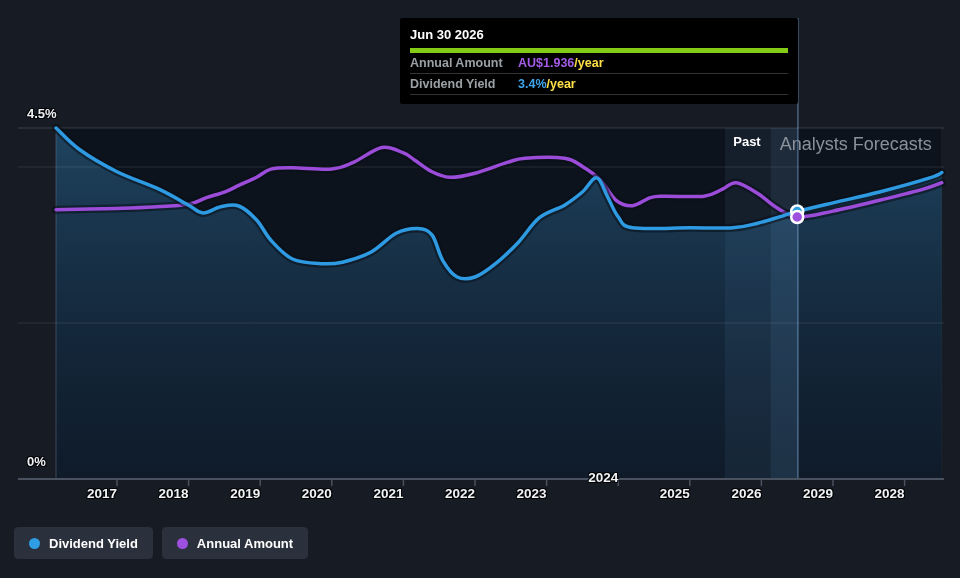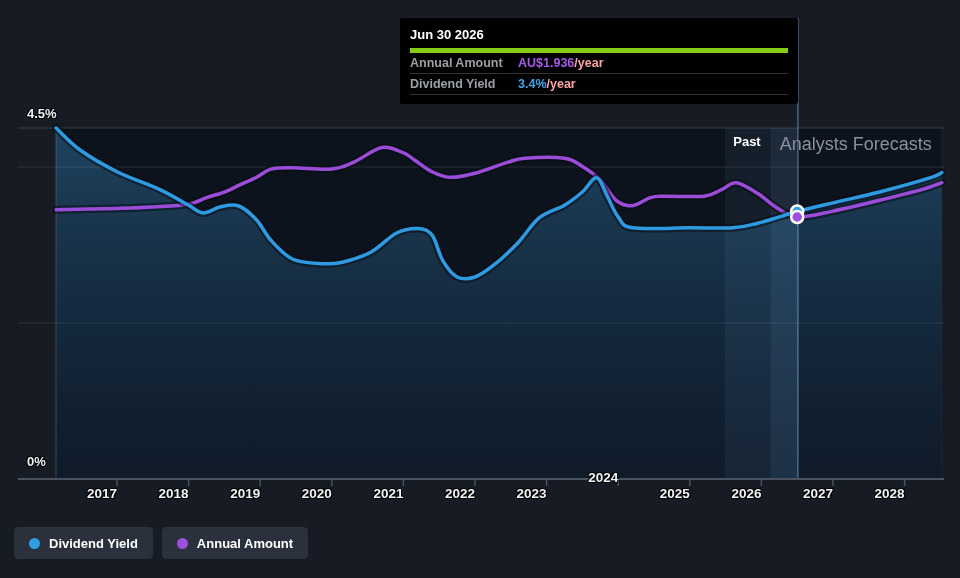--- a/index.html
+++ b/index.html
@@ -12,21 +12,21 @@
     text-shadow:-1px -1px 0 rgba(0,0,0,.8),1px -1px 0 rgba(0,0,0,.8),-1px 1px 0 rgba(0,0,0,.8),1px 1px 0 rgba(0,0,0,.8);}
   .past-label{position:absolute;top:134px;transform:translateX(-100%);color:#ffffff;font-size:13px;font-weight:bold;}
   .forecast-label{position:absolute;top:134px;color:#8a919a;font-size:18px;font-weight:normal;}
   .tooltip{position:absolute;left:400px;top:18px;width:398px;background:#000000;border-radius:2px;
            box-sizing:border-box;padding-bottom:9px;z-index:5;}
   .tt-title{margin:0 10px;height:30px;line-height:33px;color:#ffffff;font-size:13px;font-weight:bold;
             border-bottom:5px solid #84cc16;}
   .tt-row{margin:0 10px;height:20px;display:flex;align-items:center;border-bottom:1px solid #333333;
           font-size:12.5px;font-weight:bold;}
   .tt-label{width:96px;margin-right:12px;color:#9aa0a6;}
-  .tt-suffix{color:#fca5a5;}
+  .tt-suffix{color:#fde047;}
   .legend{position:absolute;left:14px;top:527px;display:flex;gap:9px;}
   .legend-btn{display:flex;align-items:center;gap:9px;height:32px;padding:0 14px;border-radius:4px;
               box-sizing:border-box;font-size:13px;font-weight:bold;cursor:pointer;background:transparent;
               border:1px solid #4a5362;color:#a7adb5;}
   .legend-btn.active{background:#2a303c;border-color:#2a303c;color:#ffffff;}
   .legend-dot{width:11px;height:11px;border-radius:50%;box-sizing:border-box;flex:0 0 auto;}
 </style>
 </head>
 <body>
 
@@ -76,21 +76,21 @@
       <div class="x-label" style="left: 87px; top: 486px;">2017</div>
       <div class="x-label" style="left: 158.6px; top: 486px;">2018</div>
       <div class="x-label" style="left: 230.2px; top: 486px;">2019</div>
       <div class="x-label" style="left: 301.8px; top: 486px;">2020</div>
       <div class="x-label" style="left: 373.4px; top: 486px;">2021</div>
       <div class="x-label" style="left: 445px; top: 486px;">2022</div>
       <div class="x-label" style="left: 516.6px; top: 486px;">2023</div>
       <div class="x-label" style="left: 588.2px; top: 470px;">2024</div>
       <div class="x-label" style="left: 659.8px; top: 486px;">2025</div>
       <div class="x-label" style="left: 731.4px; top: 486px;">2026</div>
-      <div class="x-label" style="left: 803px; top: 486px;">2027</div>
+      <div class="x-label" style="left: 803px; top: 486px;">2029</div>
       <div class="x-label" style="left: 874.6px; top: 486px;">2028</div>
     </div>
 
   <div class="past-label" id="past-label" style="left: 760.708px;">Past</div>
   <div class="forecast-label" id="forecast-label" style="left: 779.708px;">Analysts Forecasts</div>
 
   <div class="tooltip">
     <div class="tt-title">Jun 30 2026</div>
     <div class="tt-row">
       <span class="tt-label">Annual Amount</span>

